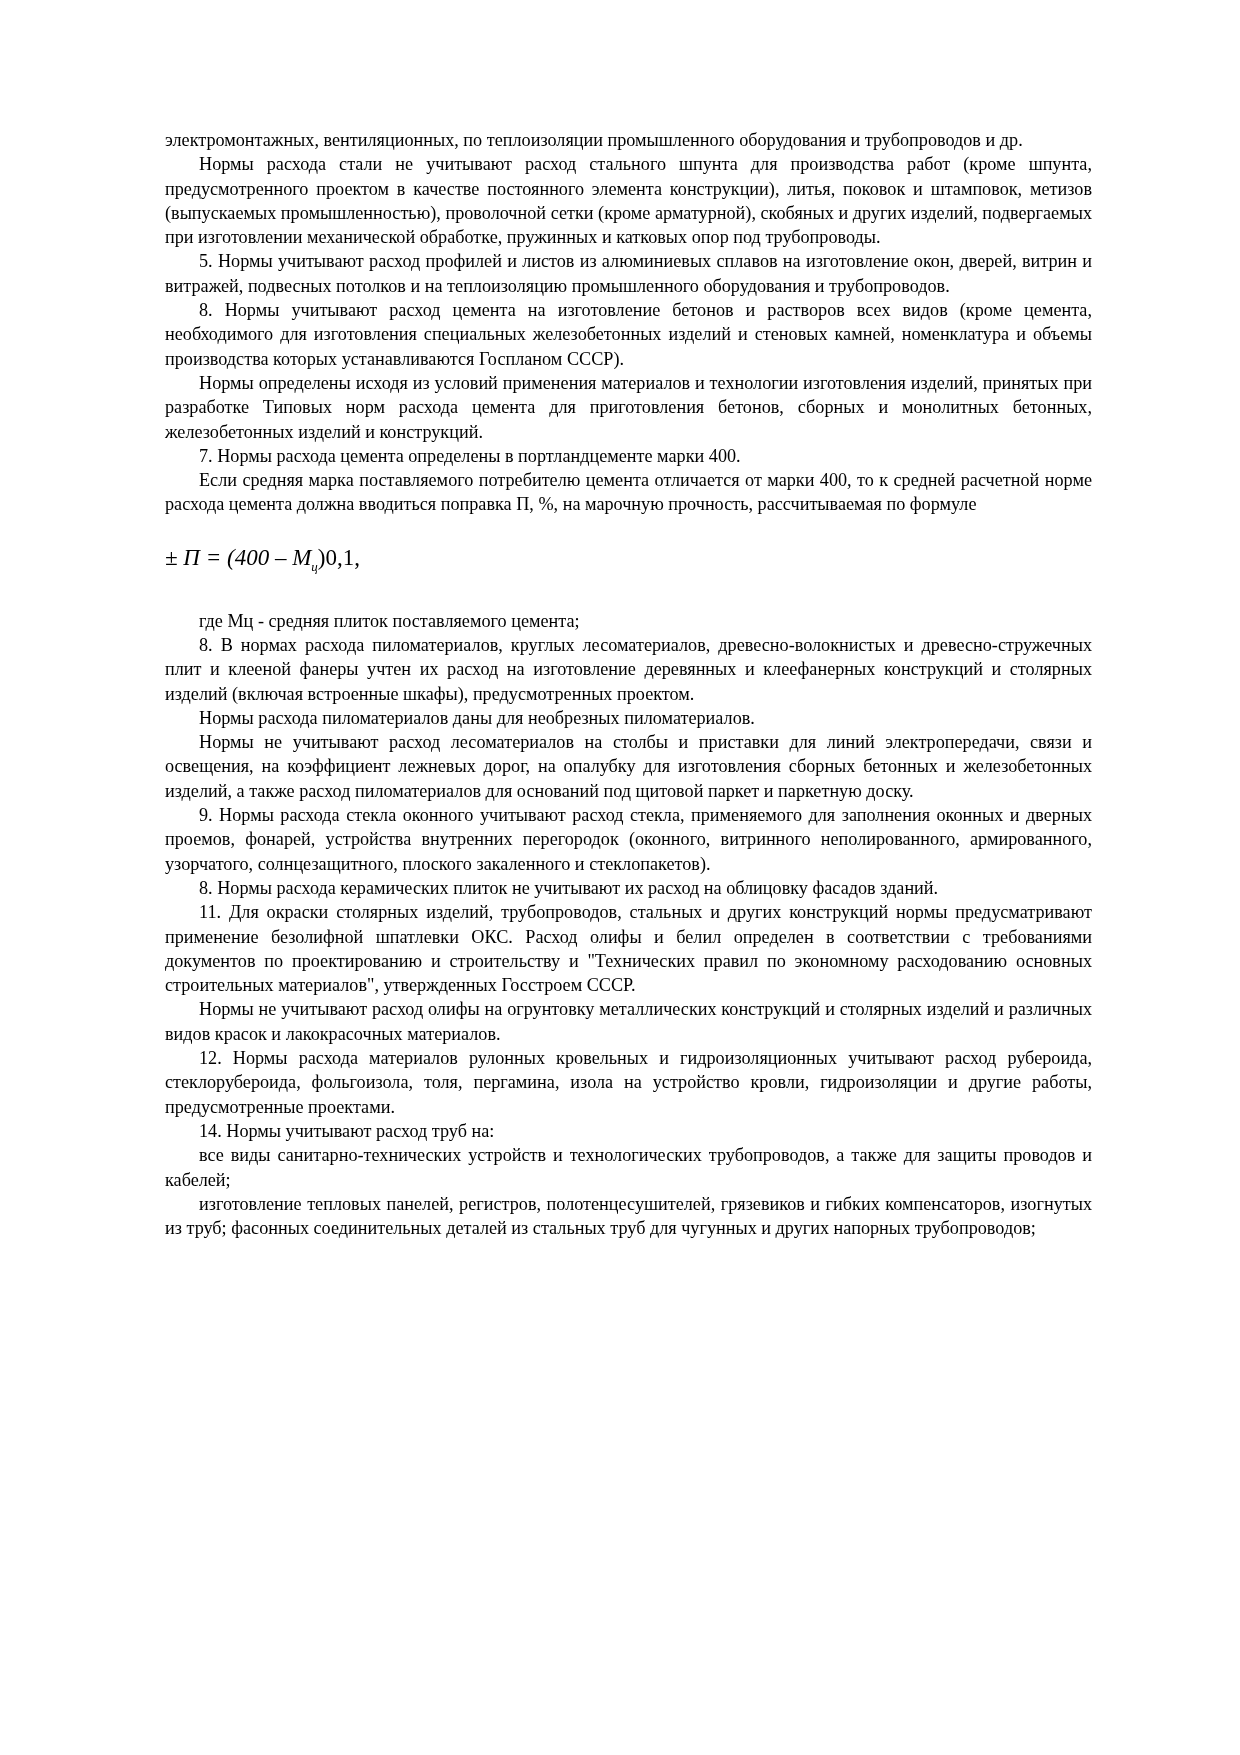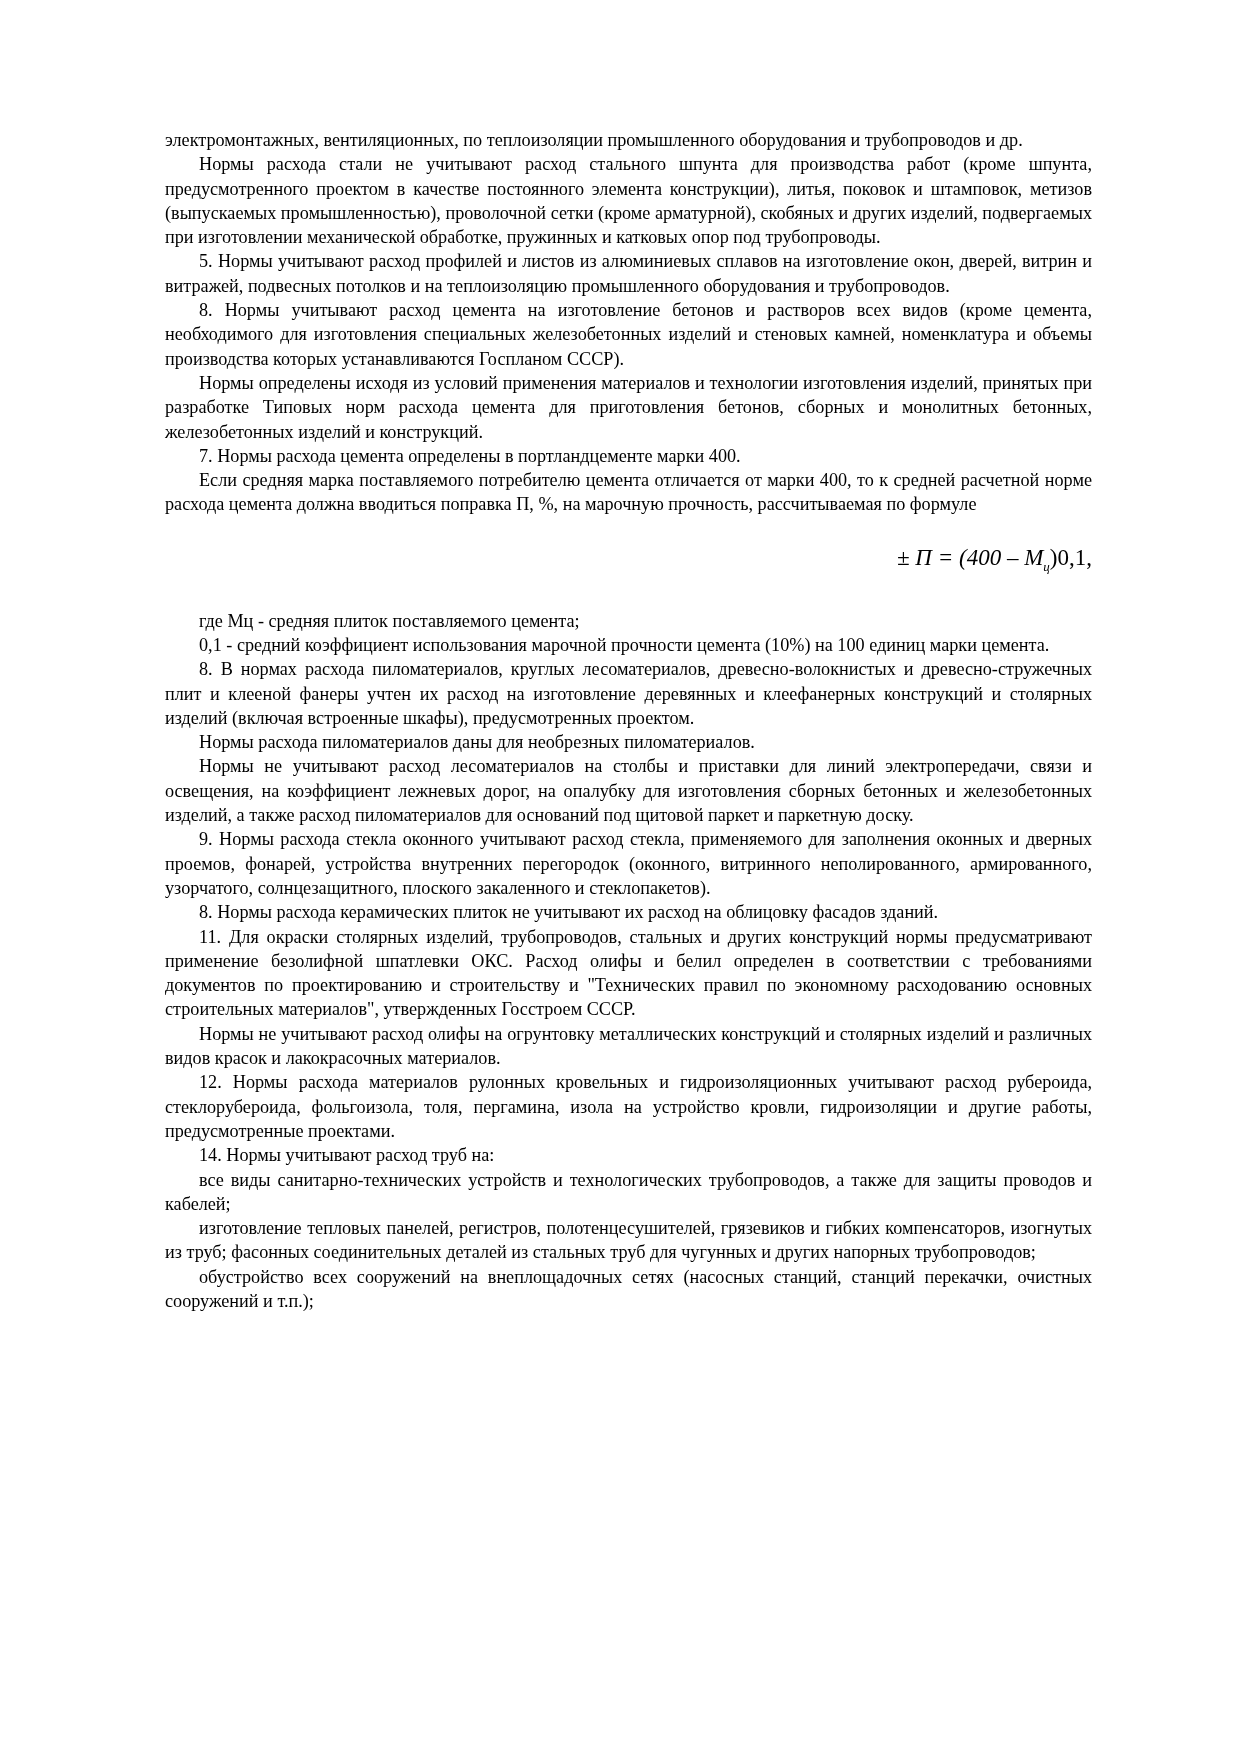--- a/index.html
+++ b/index.html
@@ -30,21 +30,21 @@
     margin: 0;
     text-align: justify;
   }
   p.indent {
     text-indent: 34px;
   }
   p.noindent {
     text-indent: 0;
   }
   .formula {
-    text-align: right;
+    text-align: left;
     text-indent: 0;
     margin: 26px 0 34px 0;
     font-size: 23px;
     font-style: italic;
     font-family: "Liberation Serif", "DejaVu Serif", serif;
   }
   .formula .roman {
     font-style: normal;
   }
   .formula .sub {
@@ -65,28 +65,26 @@
     <p class="indent">8. Нормы учитывают расход цемента на изготовление бетонов и растворов всех видов (кроме цемента, необходимого для изготовления специальных железобетонных изделий и стеновых камней, номенклатура и объемы производства которых устанавливаются Госпланом СССР).</p>
     <p class="indent">Нормы определены исходя из условий применения материалов и технологии изготовления изделий, принятых при разработке Типовых норм расхода цемента для приготовления бетонов, сборных и монолитных бетонных, железобетонных изделий и конструкций.</p>
     <p class="indent">7. Нормы расхода цемента определены в портландцементе марки 400.</p>
     <p class="indent">Если средняя марка поставляемого потребителю цемента отличается от марки 400, то к средней расчетной норме расхода цемента должна вводиться поправка П, %, на марочную прочность, рассчитываемая по формуле</p>
 
     <div class="formula">
       <span>± П = (400 – М</span><span class="sub">ц</span><span class="roman">)0,1,</span>
     </div>
 
     <p class="indent">где Мц - средняя плиток поставляемого цемента;</p>
-    <p class="indent">0,1 - средний коэффициент использования марочной прочности цемента (10%) на 100 единиц марки цемента.</p>
     <p class="indent">8. В нормах расхода пиломатериалов, круглых лесоматериалов, древесно-волокнистых и древесно-стружечных плит и клееной фанеры учтен их расход на изготовление деревянных и клеефанерных конструкций и столярных изделий (включая встроенные шкафы), предусмотренных проектом.</p>
     <p class="indent">Нормы расхода пиломатериалов даны для необрезных пиломатериалов.</p>
     <p class="indent">Нормы не учитывают расход лесоматериалов на столбы и приставки для линий электропередачи, связи и освещения, на коэффициент лежневых дорог, на опалубку для изготовления сборных бетонных и железобетонных изделий, а также расход пиломатериалов для оснований под щитовой паркет и паркетную доску.</p>
     <p class="indent">9. Нормы расхода стекла оконного учитывают расход стекла, применяемого для заполнения оконных и дверных проемов, фонарей, устройства внутренних перегородок (оконного, витринного неполированного, армированного, узорчатого, солнцезащитного, плоского закаленного и стеклопакетов).</p>
     <p class="indent">8. Нормы расхода керамических плиток не учитывают их расход на облицовку фасадов зданий.</p>
     <p class="indent">11. Для окраски столярных изделий, трубопроводов, стальных и других конструкций нормы предусматривают применение безолифной шпатлевки ОКС. Расход олифы и белил определен в соответствии с требованиями документов по проектированию и строительству и "Технических правил по экономному расходованию основных строительных материалов", утвержденных Госстроем СССР.</p>
     <p class="indent">Нормы не учитывают расход олифы на огрунтовку металлических конструкций и столярных изделий и различных видов красок и лакокрасочных материалов.</p>
     <p class="indent">12. Нормы расхода материалов рулонных кровельных и гидроизоляционных учитывают расход рубероида, стеклорубероида, фольгоизола, толя, пергамина, изола на устройство кровли, гидроизоляции и другие работы, предусмотренные проектами.</p>
     <p class="indent">14. Нормы учитывают расход труб на:</p>
     <p class="indent">все виды санитарно-технических устройств и технологических трубопроводов, а также для защиты проводов и кабелей;</p>
     <p class="indent">изготовление тепловых панелей, регистров, полотенцесушителей, грязевиков и гибких компенсаторов, изогнутых из труб; фасонных соединительных деталей из стальных труб для чугунных и других напорных трубопроводов;</p>
-    <p class="indent">обустройство всех сооружений на внеплощадочных сетях (насосных станций, станций перекачки, очистных сооружений и т.п.);</p>
 
   </div>
 </div>
 
 </body></html>

